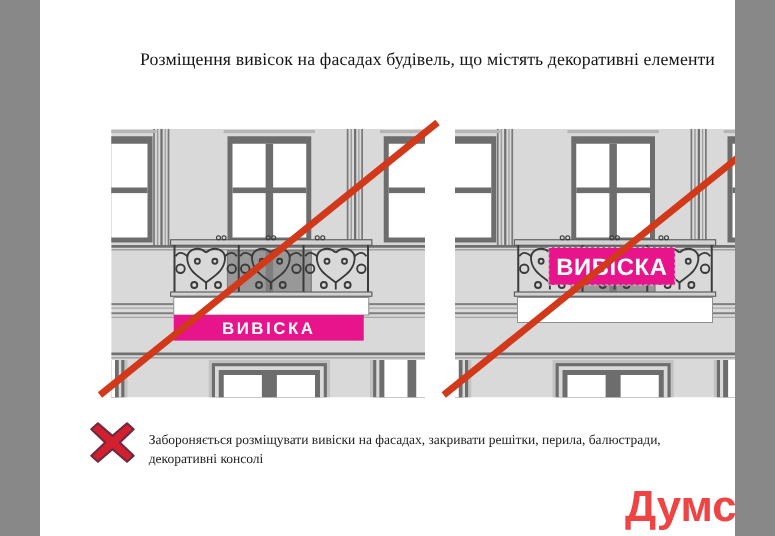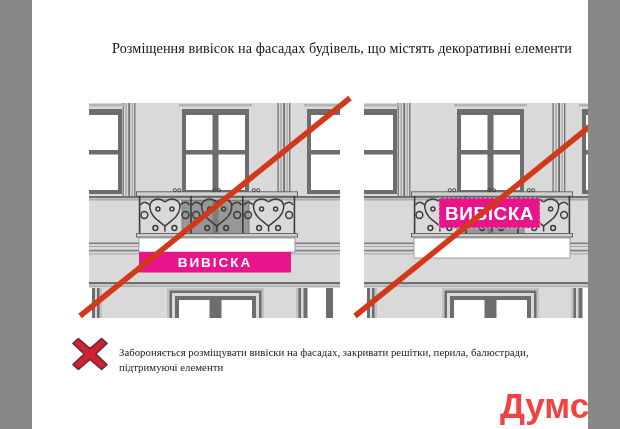--- a/index.html
+++ b/index.html
@@ -185,19 +185,19 @@
       </g>
       <line x1="-9" y1="213" x2="261" y2="-5" stroke-width="5.5" stroke="#d2391a"></line>
     </svg>
   </div>
 
   <svg class="x-mark" width="36" height="34" viewBox="0 0 34 31">
     <path d="M6,1 L17,10.5 L28,1 L33,5.5 L22.5,15.5 L33,25.5 L28,30 L17,20.5 L6,30 L1,25.5 L11.5,15.5 L1,5.5 Z" stroke="#6e2a3f" stroke-width="1.6" stroke-linejoin="round" fill="#d32030"></path>
   </svg>
   <div class="note">
     <div>Забороняється розміщувати вивіски на фасадах, закривати решітки, перила, балюстради,</div>
-    <div>підтримуючі елементи</div>
+    <div>декоративні консолі</div>
   </div>
 
   <div class="watermark">Думская</div>
   <div class="page-number">8</div>
 
 </div>
 
 </body></html>

